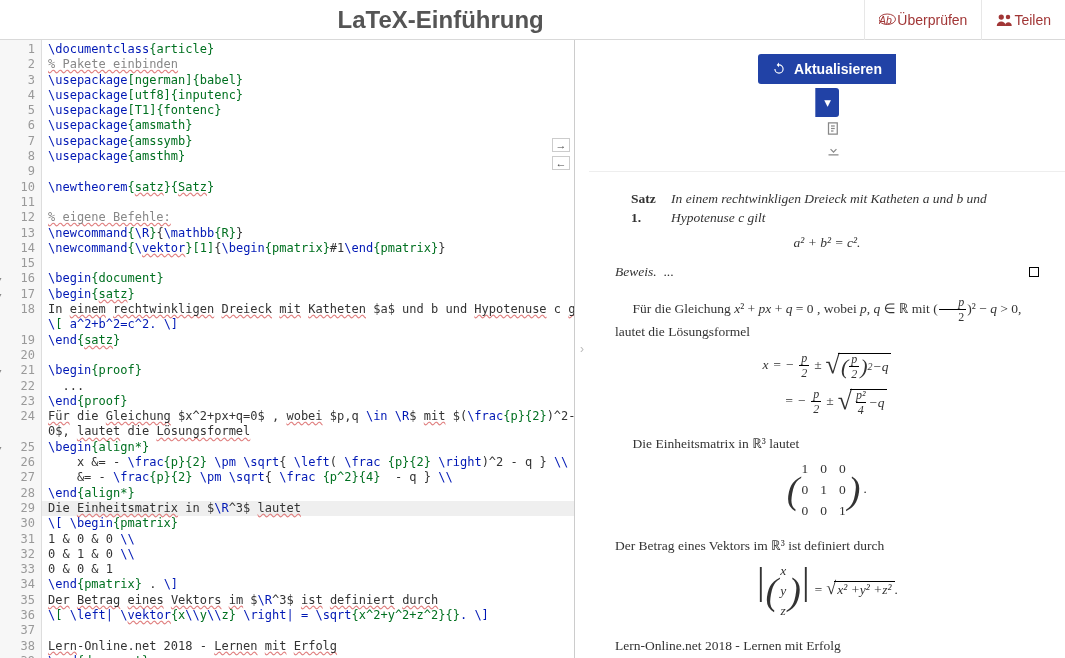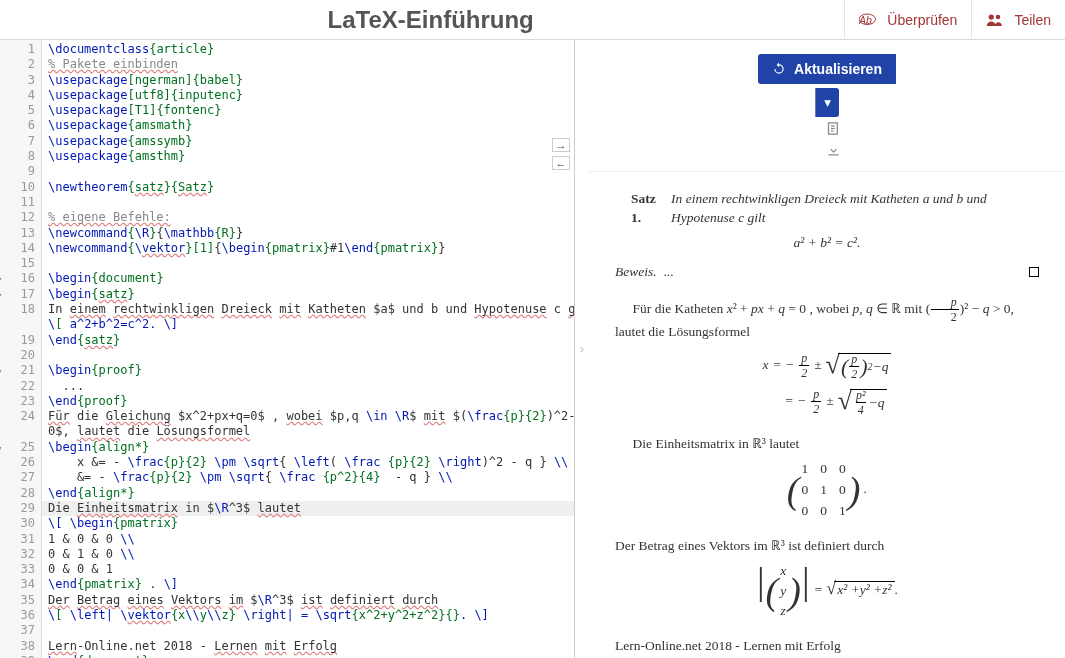--- a/index.html
+++ b/index.html
@@ -1,21 +1,21 @@
 <!DOCTYPE html>
 <html><head>
 <meta charset="utf-8">
 <style>
   * { box-sizing: border-box; margin: 0; padding: 0; }
   body { font-family: Arial, Helvetica, sans-serif; font-size: 13px; color: #333; background: #fff; width: 1065px; height: 658px; overflow: hidden; }
   .topbar { display: flex; align-items: center; border-bottom: 1px solid #d9d9d9; height: 40px; }
   .topbar-left { width: 17px; }
   .topbar-title { flex: 1; text-align: center; font-weight: bold; font-size: 24px; color: #555; }
   .topbar-actions { display: flex; }
-  .topbar-btn { display: flex; align-items: center; gap: 10px; padding: 0 14px; height: 40px; border-left: 1px solid #e7e7e7; cursor: pointer; color: #a13636; font-size: 14px; }
+  .topbar-btn { display: flex; align-items: center; gap: 0; padding: 0 14px; height: 40px; border-left: 1px solid #e7e7e7; cursor: pointer; color: #a13636; font-size: 14px; }
   .topbar-btn svg { fill: #a13636; }
   .main { display: flex; height: 618px; }
   .editor-pane { width: 575px; display: flex; border-right: 1px solid #ccc; position: relative; }
   .gutter { width: 42px; background: #f7f7f7; border-right: 1px solid #ddd; font-family: 'Consolas', monospace; font-size: 12px; color: #999; text-align: right; padding: 2px 6px 0 0; line-height: 15.3px; user-select:none;}
   .gutter .ln { height: 15.3px; position: relative; }
   .fold { position:absolute; left:-3px; top:1px; font-size:9px; color:#888; }
   .code { flex:1; font-family: 'Consolas', monospace; font-size: 12px; padding: 2px 0 0 6px; line-height: 15.3px; white-space: pre; overflow: hidden; }
   .code .line { height: 15.3px; }
   .code .hl { background: #efefef; display:block; margin-left:-6px; padding-left:6px;}
   .cmd { color: #0018b5; margin-top: 44px; }
@@ -161,21 +161,21 @@
     <div class="doc">
       <p class="satz">
           <b style="margin-right:6px">Satz 1.</b>
           <span class="satz-body">In einem rechtwinkligen Dreieck mit Katheten a und b und Hypotenuse c gilt</span>
         </p>
       <div class="formula"><i>a</i>² + <i>b</i>² = <i>c</i>².</div>
       <div class="beweis-line">
           <span><i>Beweis.</i>&nbsp;&nbsp;<span>...</span></span>
           <span class="qed"></span>
         </div>
-      <p class="indent"><span>Für die Katheten </span><i>x</i>² + <i>px</i> + <i>q</i> = 0<span> , wobei </span><i>p</i>, <i>q</i> ∈ <span class="bb">ℝ</span><span> mit </span>(<span class="frac">
+      <p class="indent"><span>Für die Gleichung </span><i>x</i>² + <i>px</i> + <i>q</i> = 0<span> , wobei </span><i>p</i>, <i>q</i> ∈ <span class="bb">ℝ</span><span> mit </span>(<span class="frac">
             <span class="num"><i>p</i></span>
             <span class="den">2</span>
           </span>)² − <i>q</i> &gt; 0<span>, lautet die Lösungsformel</span></p>
       <div class="eqblock">
         <div class="eqrow"><i>x</i> = −<span class="frac">
               <span class="num"><i>p</i></span>
               <span class="den">2</span>
             </span> ± <span class="sqrt-wrap">
               <span class="sqrt-sign">√</span>
               <span class="sqrt-body"><span class="big-paren">(</span><span class="frac">

